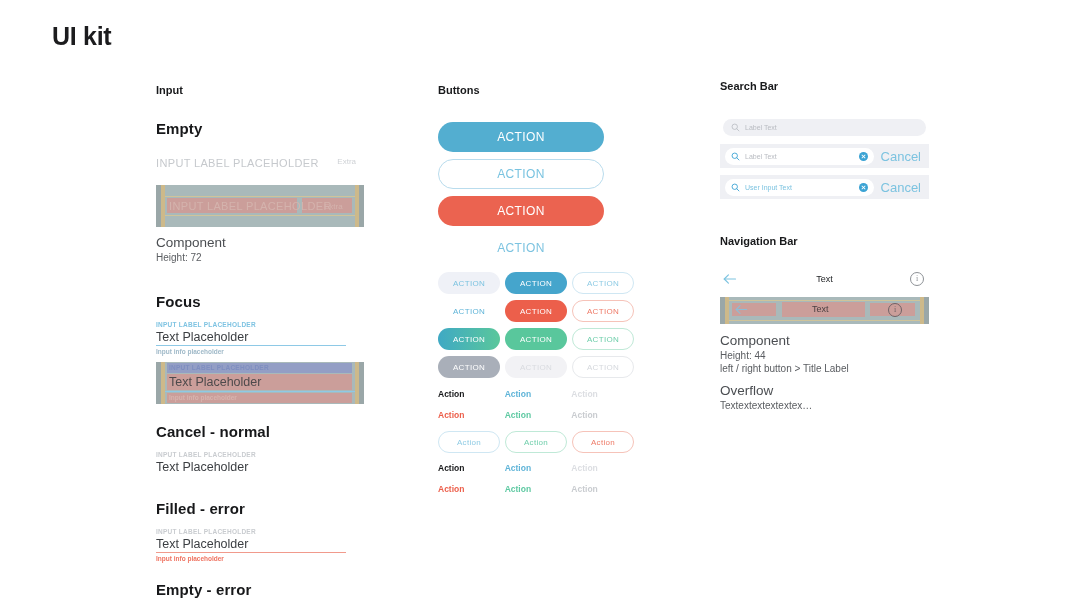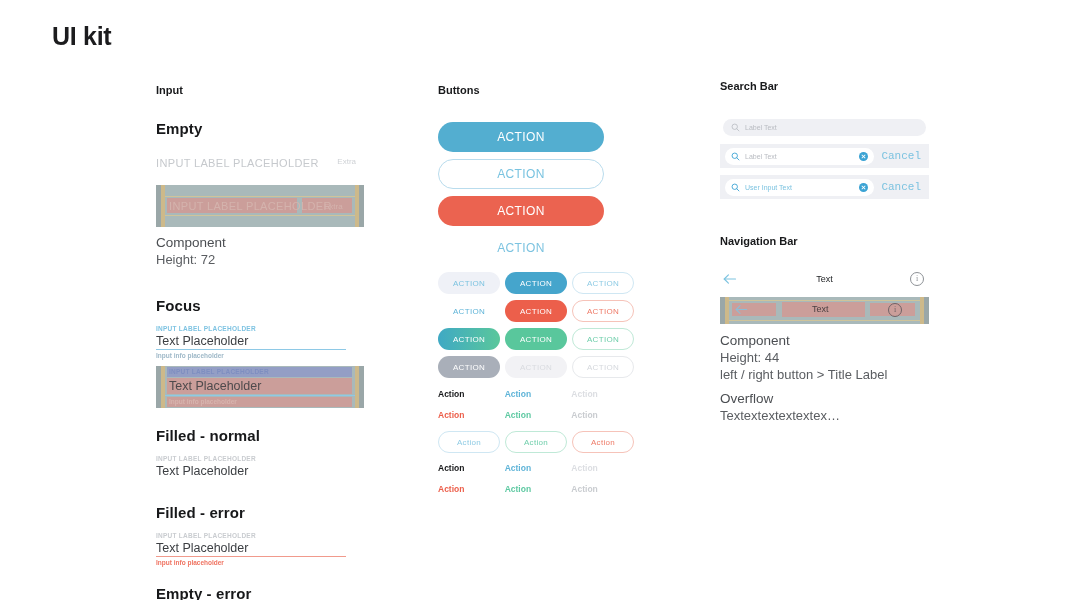--- a/index.html
+++ b/index.html
@@ -79,34 +79,34 @@
   
   #col-search{position:absolute;left:720px;top:80px;width:210px;}
   .sb-plain{width:203px;height:17px;border-radius:9px;background:#eff0f4;
             display:flex;align-items:center;padding:0 8px;box-sizing:border-box;}
   .sb-wrap{width:209px;height:24px;background:#eff0f4;display:flex;align-items:center;
            padding:0 5px;box-sizing:border-box;}
   .sb-field{flex:1;height:17px;border-radius:9px;background:#ffffff;display:flex;
             align-items:center;padding:0 6px;box-sizing:border-box;}
   .sb-ph{font-size:7px;color:#b9bcc2;margin-left:5px;}
   .sb-ph.user{color:#7cc3e0;}
-  .sb-cancel{font-size:11px;color:#7cc3e0;margin-left:7px;margin-right:3px;font-family:Liberation Mono, monospace;}
+  .sb-cancel{font-size:13px;color:#7cc3e0;margin-left:7px;margin-right:3px;}
   .clear-ico{width:9px;height:9px;border-radius:50%;background:#3ba3d4;position:relative;flex:0 0 auto;}
   .clear-ico:before,.clear-ico:after{content:"";position:absolute;left:2px;top:4px;width:5px;height:1px;background:#fff;}
   .clear-ico:before{transform:rotate(45deg);} .clear-ico:after{transform:rotate(-45deg);}
 
   
   .nav-row{position:relative;width:209px;height:24px;display:flex;align-items:center;}
   .nav-title{position:absolute;left:0;right:0;text-align:center;font-size:9px;color:#1d1f22;}
   .info-ico{width:12px;height:12px;border-radius:50%;border:1px solid #8d9196;
             display:flex;align-items:center;justify-content:center;font-size:8px;
             color:#8d9196;font-family:"Liberation Serif", serif;line-height:1;}
 
   .big-h{font-size:13.5px;color:#4b4e52;}
-  .sm-n{font-size:13px;color:#5a5d61;}
+  .sm-n{font-size:10px;color:#5a5d61;}
 
   svg{display:block;}
 </style>
 </head>
 <body>
 
 <div class="page">
 
   <div class="app-title">UI kit</div>
 
@@ -150,21 +150,21 @@
       <div class="edge r"></div>
       <div class="ov-box" style="left:11px;top:1px;width:185px;height:10px;background:#8f9ac6"></div>
       <div class="ov-box" style="left:11px;top:12px;width:185px;height:16px"></div>
       <div class="ov-line" style="top:29px;background:#8ec9e6"></div>
       <div class="ov-box" style="left:11px;top:31px;width:185px;height:10px"></div>
       <div class="ov-txt inp-lbl focus" style="left:13px;top:2px;color:#7e8ec0">INPUT LABEL PLACEHOLDER</div>
       <div class="ov-txt inp-value" style="left:13px;top:13px;color:#4e4a4c">Text Placeholder</div>
       <div class="ov-txt inp-help" style="left:13px;top:32px;color:#d7b4ae">Input info placeholder</div>
     </div>
 
-    <div class="state-label" style="margin-top:19px">Filled - normal</div>
+    <div class="state-label" style="margin-top:19px">Cancel - normal</div>
     <div class="inp-block" style="margin-top:11px">
       <div class="inp-lbl small-grey">INPUT LABEL PLACEHOLDER</div>
       <div class="inp-value" style="margin-top:2px">Text Placeholder</div>
     </div>
 
     <div class="state-label" style="margin-top:26px">Filled - error</div>
     <div class="inp-block" style="margin-top:11px">
       <div class="inp-lbl small-grey">INPUT LABEL PLACEHOLDER</div>
       <div class="inp-value" style="margin-top:2px">Text Placeholder</div>
       <div class="rule err" style="margin-top:1px"></div>

